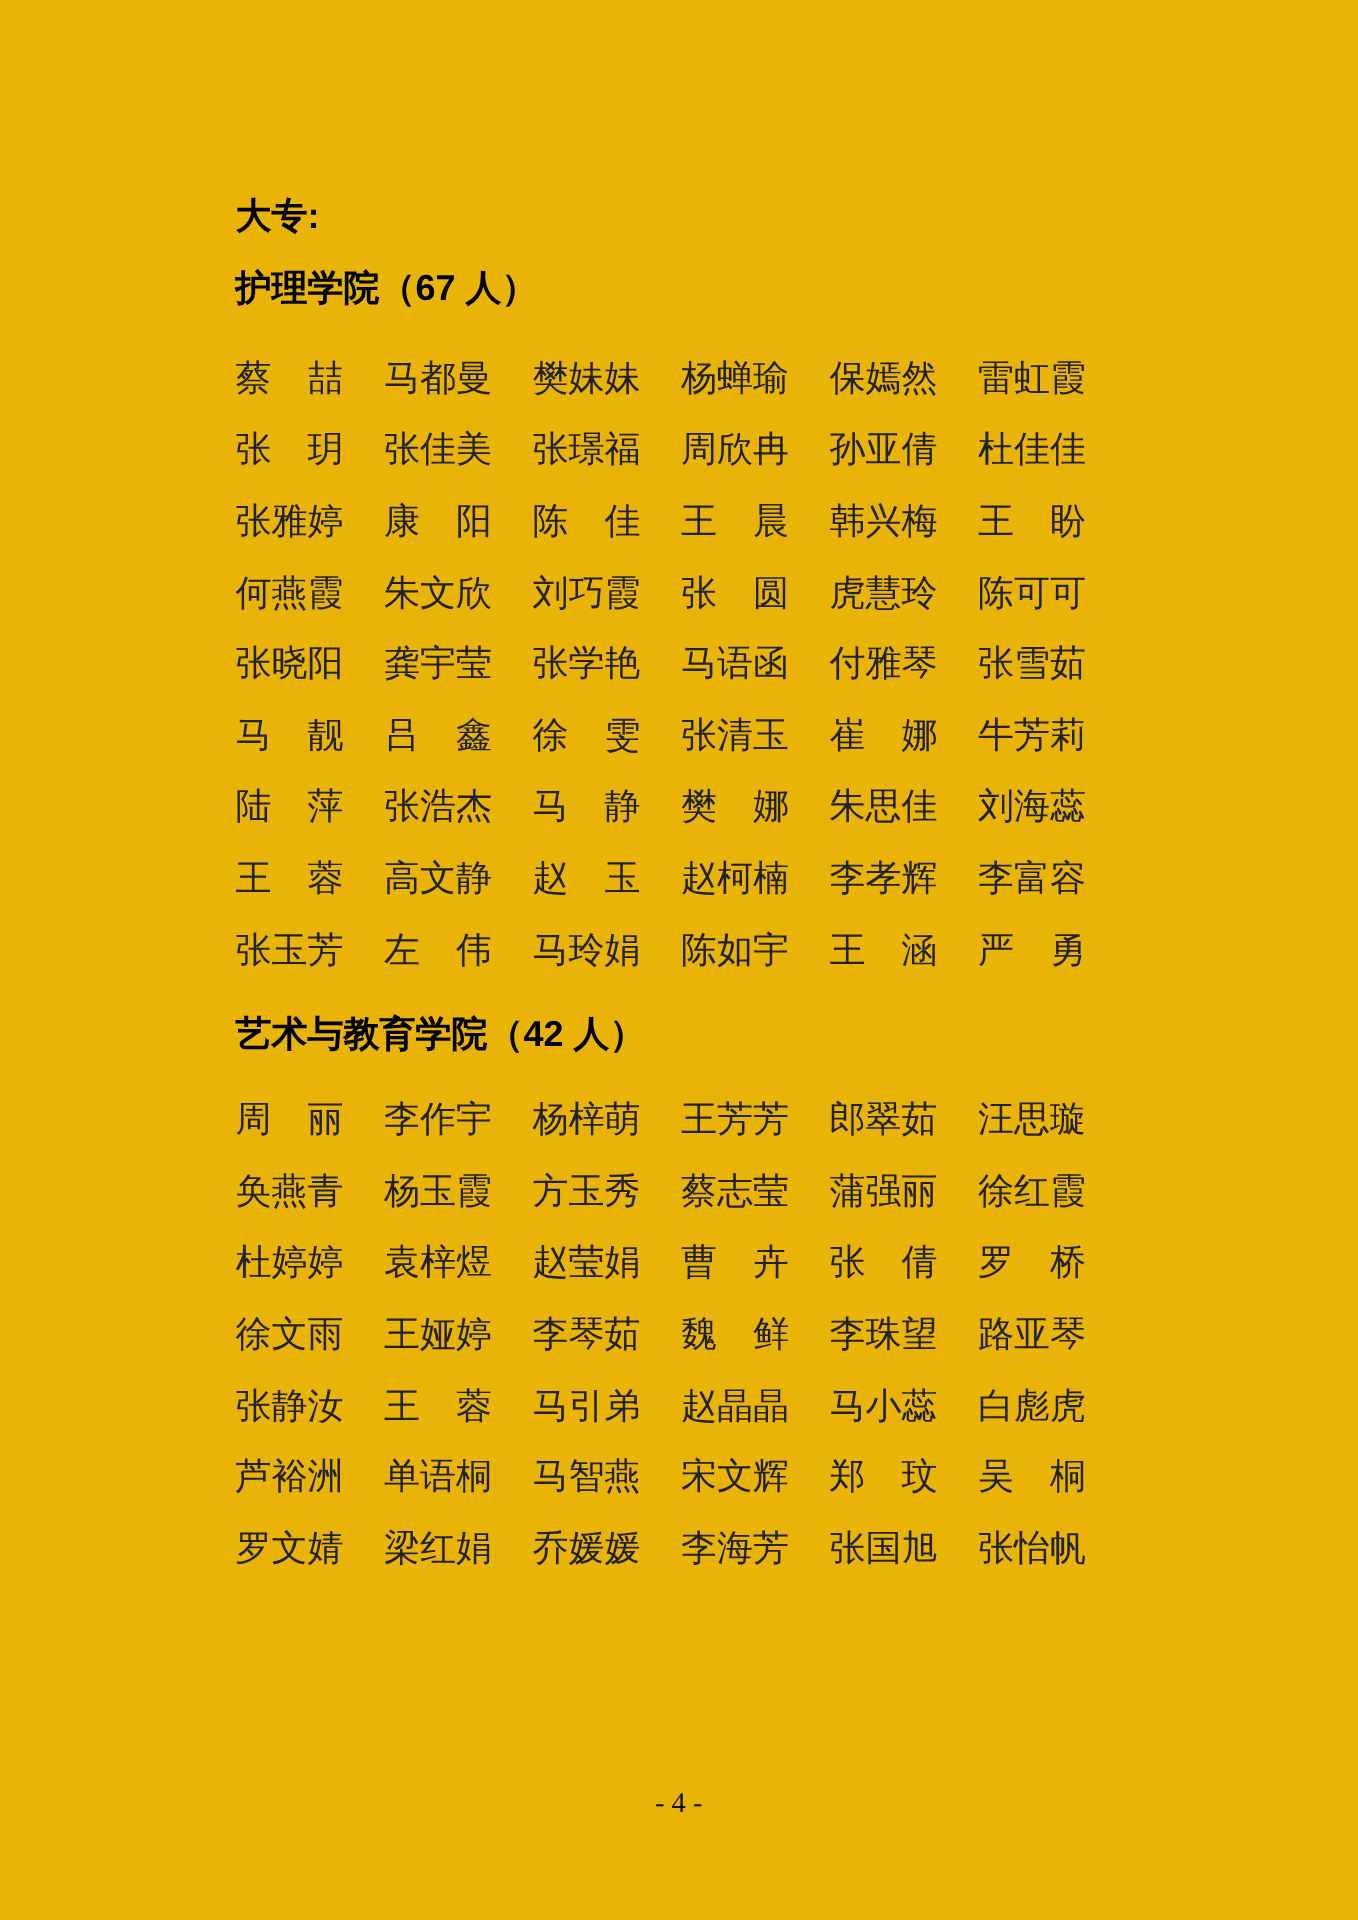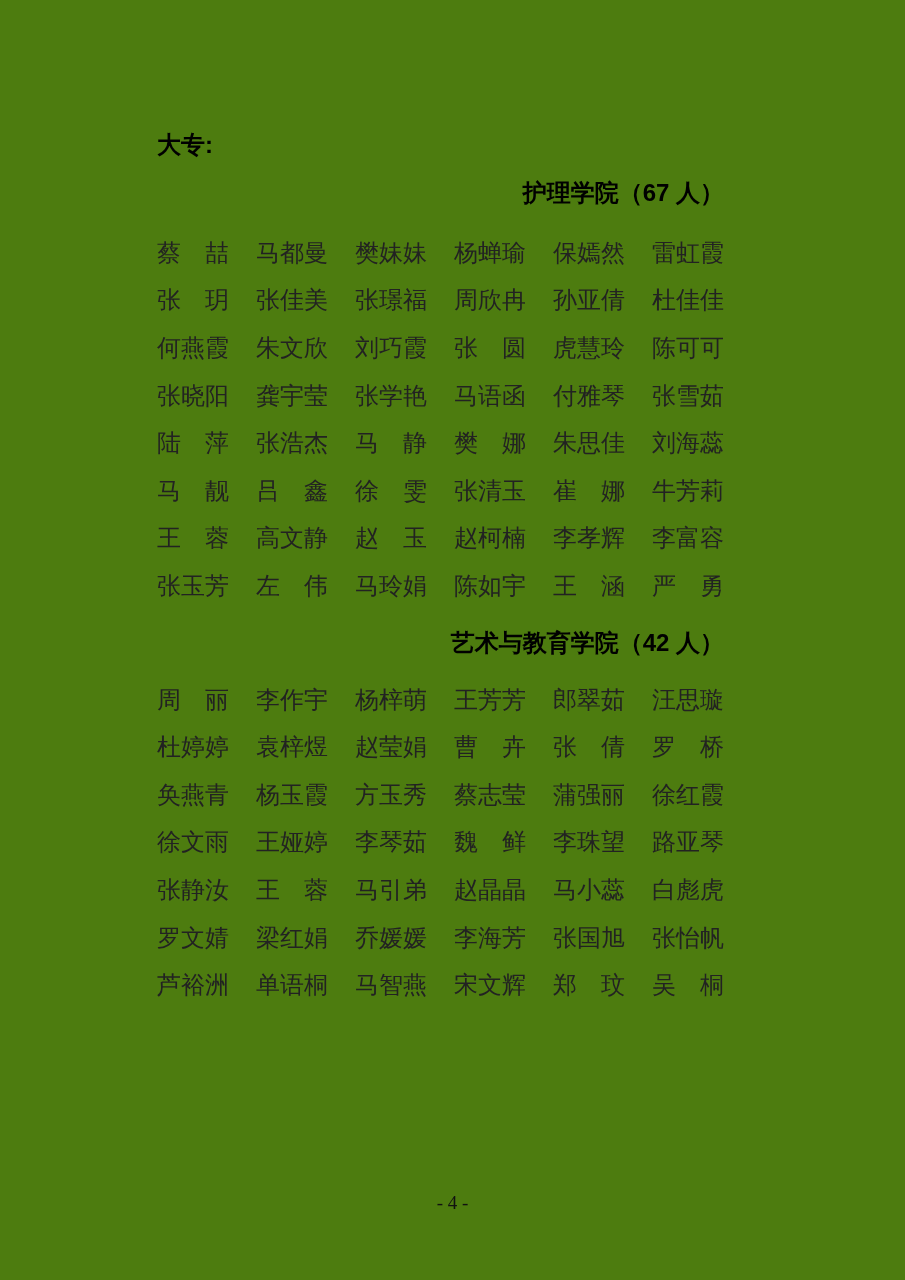--- a/index.html
+++ b/index.html
@@ -1,20 +1,20 @@
 <!DOCTYPE html>
 <html lang="zh"><head>
 <meta charset="utf-8">
 <style>
   html, body { margin: 0; padding: 0; background: #ffffff; }
   .page {
     position: relative;
     width: 905px;
     height: 1280px;
-    background: #4d7c0f;
+    background: #eab308;
     overflow: hidden;
     font-family: "Liberation Serif", "DejaVu Serif", serif;
     color: #1c1c1c;
   }
   .content {
     position: absolute;
     left: 157px;
     top: 130px;
     width: 567px;
   }
@@ -26,21 +26,20 @@
     line-height: 30px;
     color: #000000;
   }
   .section-title {
     margin: 18px 0 0 0;
     font-family: "Liberation Sans", "DejaVu Sans", sans-serif;
     font-weight: bold;
     font-size: 24px;
     line-height: 30px;
     color: #000000;
-    text-align: right;
   }
   .section + .section .section-title { }
   .rows { margin-top: 21px; }
   .section + .section .rows { margin-top: 18px; }
   .name-row {
     height: 47.6px;
     display: flex;
     justify-content: space-between;
     align-items: center;
   }
@@ -81,52 +80,60 @@
             </div>
             <div class="name-row">
               <span class="name">张　玥</span>
               <span class="name">张佳美</span>
               <span class="name">张璟福</span>
               <span class="name">周欣冉</span>
               <span class="name">孙亚倩</span>
               <span class="name">杜佳佳</span>
             </div>
             <div class="name-row">
+              <span class="name">张雅婷</span>
+              <span class="name">康　阳</span>
+              <span class="name">陈　佳</span>
+              <span class="name">王　晨</span>
+              <span class="name">韩兴梅</span>
+              <span class="name">王　盼</span>
+            </div>
+            <div class="name-row">
               <span class="name">何燕霞</span>
               <span class="name">朱文欣</span>
               <span class="name">刘巧霞</span>
               <span class="name">张　圆</span>
               <span class="name">虎慧玲</span>
               <span class="name">陈可可</span>
             </div>
             <div class="name-row">
               <span class="name">张晓阳</span>
               <span class="name">龚宇莹</span>
               <span class="name">张学艳</span>
               <span class="name">马语函</span>
               <span class="name">付雅琴</span>
               <span class="name">张雪茹</span>
             </div>
             <div class="name-row">
+              <span class="name">马　靓</span>
+              <span class="name">吕　鑫</span>
+              <span class="name">徐　雯</span>
+              <span class="name">张清玉</span>
+              <span class="name">崔　娜</span>
+              <span class="name">牛芳莉</span>
+            </div>
+            <div class="name-row">
               <span class="name">陆　萍</span>
               <span class="name">张浩杰</span>
               <span class="name">马　静</span>
               <span class="name">樊　娜</span>
               <span class="name">朱思佳</span>
               <span class="name">刘海蕊</span>
             </div>
             <div class="name-row">
-              <span class="name">马　靓</span>
-              <span class="name">吕　鑫</span>
-              <span class="name">徐　雯</span>
-              <span class="name">张清玉</span>
-              <span class="name">崔　娜</span>
-              <span class="name">牛芳莉</span>
-            </div>
-            <div class="name-row">
               <span class="name">王　蓉</span>
               <span class="name">高文静</span>
               <span class="name">赵　玉</span>
               <span class="name">赵柯楠</span>
               <span class="name">李孝辉</span>
               <span class="name">李富容</span>
             </div>
             <div class="name-row">
               <span class="name">张玉芳</span>
               <span class="name">左　伟</span>
@@ -142,65 +149,65 @@
           <div class="rows">
             <div class="name-row">
               <span class="name">周　丽</span>
               <span class="name">李作宇</span>
               <span class="name">杨梓萌</span>
               <span class="name">王芳芳</span>
               <span class="name">郎翠茹</span>
               <span class="name">汪思璇</span>
             </div>
             <div class="name-row">
+              <span class="name">奂燕青</span>
+              <span class="name">杨玉霞</span>
+              <span class="name">方玉秀</span>
+              <span class="name">蔡志莹</span>
+              <span class="name">蒲强丽</span>
+              <span class="name">徐红霞</span>
+            </div>
+            <div class="name-row">
               <span class="name">杜婷婷</span>
               <span class="name">袁梓煜</span>
               <span class="name">赵莹娟</span>
               <span class="name">曹　卉</span>
               <span class="name">张　倩</span>
               <span class="name">罗　桥</span>
             </div>
             <div class="name-row">
-              <span class="name">奂燕青</span>
-              <span class="name">杨玉霞</span>
-              <span class="name">方玉秀</span>
-              <span class="name">蔡志莹</span>
-              <span class="name">蒲强丽</span>
-              <span class="name">徐红霞</span>
-            </div>
-            <div class="name-row">
               <span class="name">徐文雨</span>
               <span class="name">王娅婷</span>
               <span class="name">李琴茹</span>
               <span class="name">魏　鲜</span>
               <span class="name">李珠望</span>
               <span class="name">路亚琴</span>
             </div>
             <div class="name-row">
               <span class="name">张静汝</span>
               <span class="name">王　蓉</span>
               <span class="name">马引弟</span>
               <span class="name">赵晶晶</span>
               <span class="name">马小蕊</span>
               <span class="name">白彪虎</span>
             </div>
             <div class="name-row">
+              <span class="name">芦裕洲</span>
+              <span class="name">单语桐</span>
+              <span class="name">马智燕</span>
+              <span class="name">宋文辉</span>
+              <span class="name">郑　玟</span>
+              <span class="name">吴　桐</span>
+            </div>
+            <div class="name-row">
               <span class="name">罗文婧</span>
               <span class="name">梁红娟</span>
               <span class="name">乔媛媛</span>
               <span class="name">李海芳</span>
               <span class="name">张国旭</span>
               <span class="name">张怡帆</span>
-            </div>
-            <div class="name-row">
-              <span class="name">芦裕洲</span>
-              <span class="name">单语桐</span>
-              <span class="name">马智燕</span>
-              <span class="name">宋文辉</span>
-              <span class="name">郑　玟</span>
-              <span class="name">吴　桐</span>
             </div>
           </div>
         </div>
       </div>
   </div>
   <div class="footer">- 4 -</div>
 </div>
 
 </body></html>

